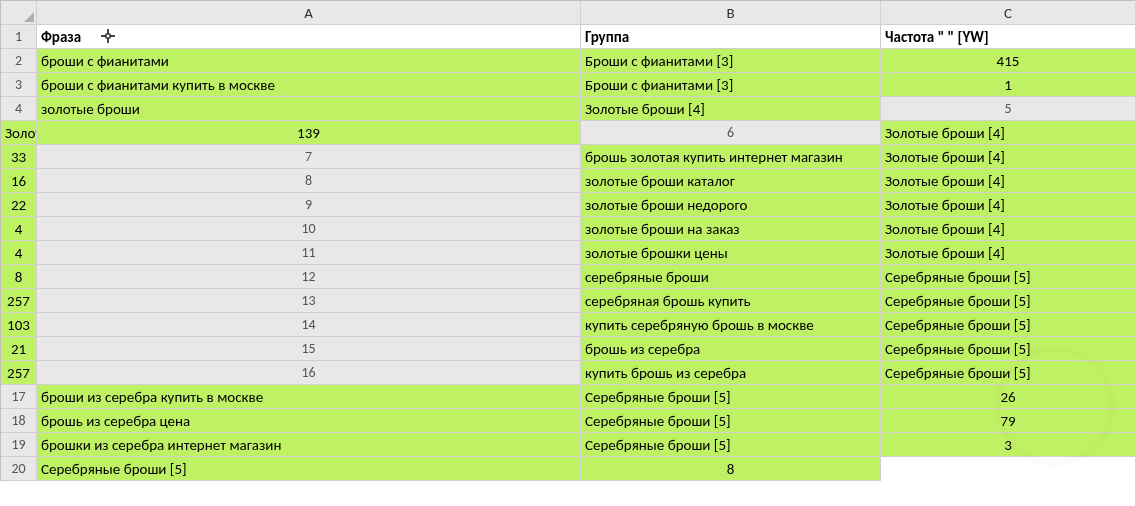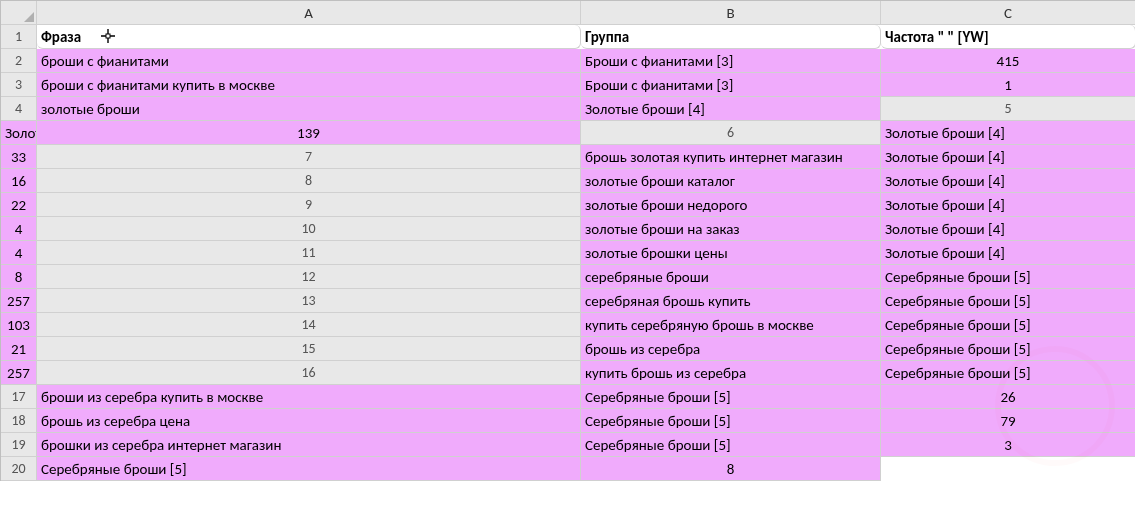--- a/index.html
+++ b/index.html
@@ -46,26 +46,25 @@
     bottom: 2px;
     width: 0; height: 0;
     border-left: 10px solid transparent;
     border-bottom: 10px solid #b0b0b0;
   }
   .hdr { font-size: 15px; }
   .rowhdr { font-size: 14px; color:#555; }
   .cell {
     padding: 0 4px;
     font-size: 15px;
-    background:#f0abfc;
+    background:#bef264;
   }
   .cell.header {
     font-weight: bold;
     background:#fff;
-    border-radius:6px;
   }
   .cell.right { text-align: center; }
   
   .cursor {
     position: absolute;
     left: 100px; top: 28px;
     width: 16px; height: 16px;
     pointer-events:none;
   }
   .cursor svg { display:block; }

